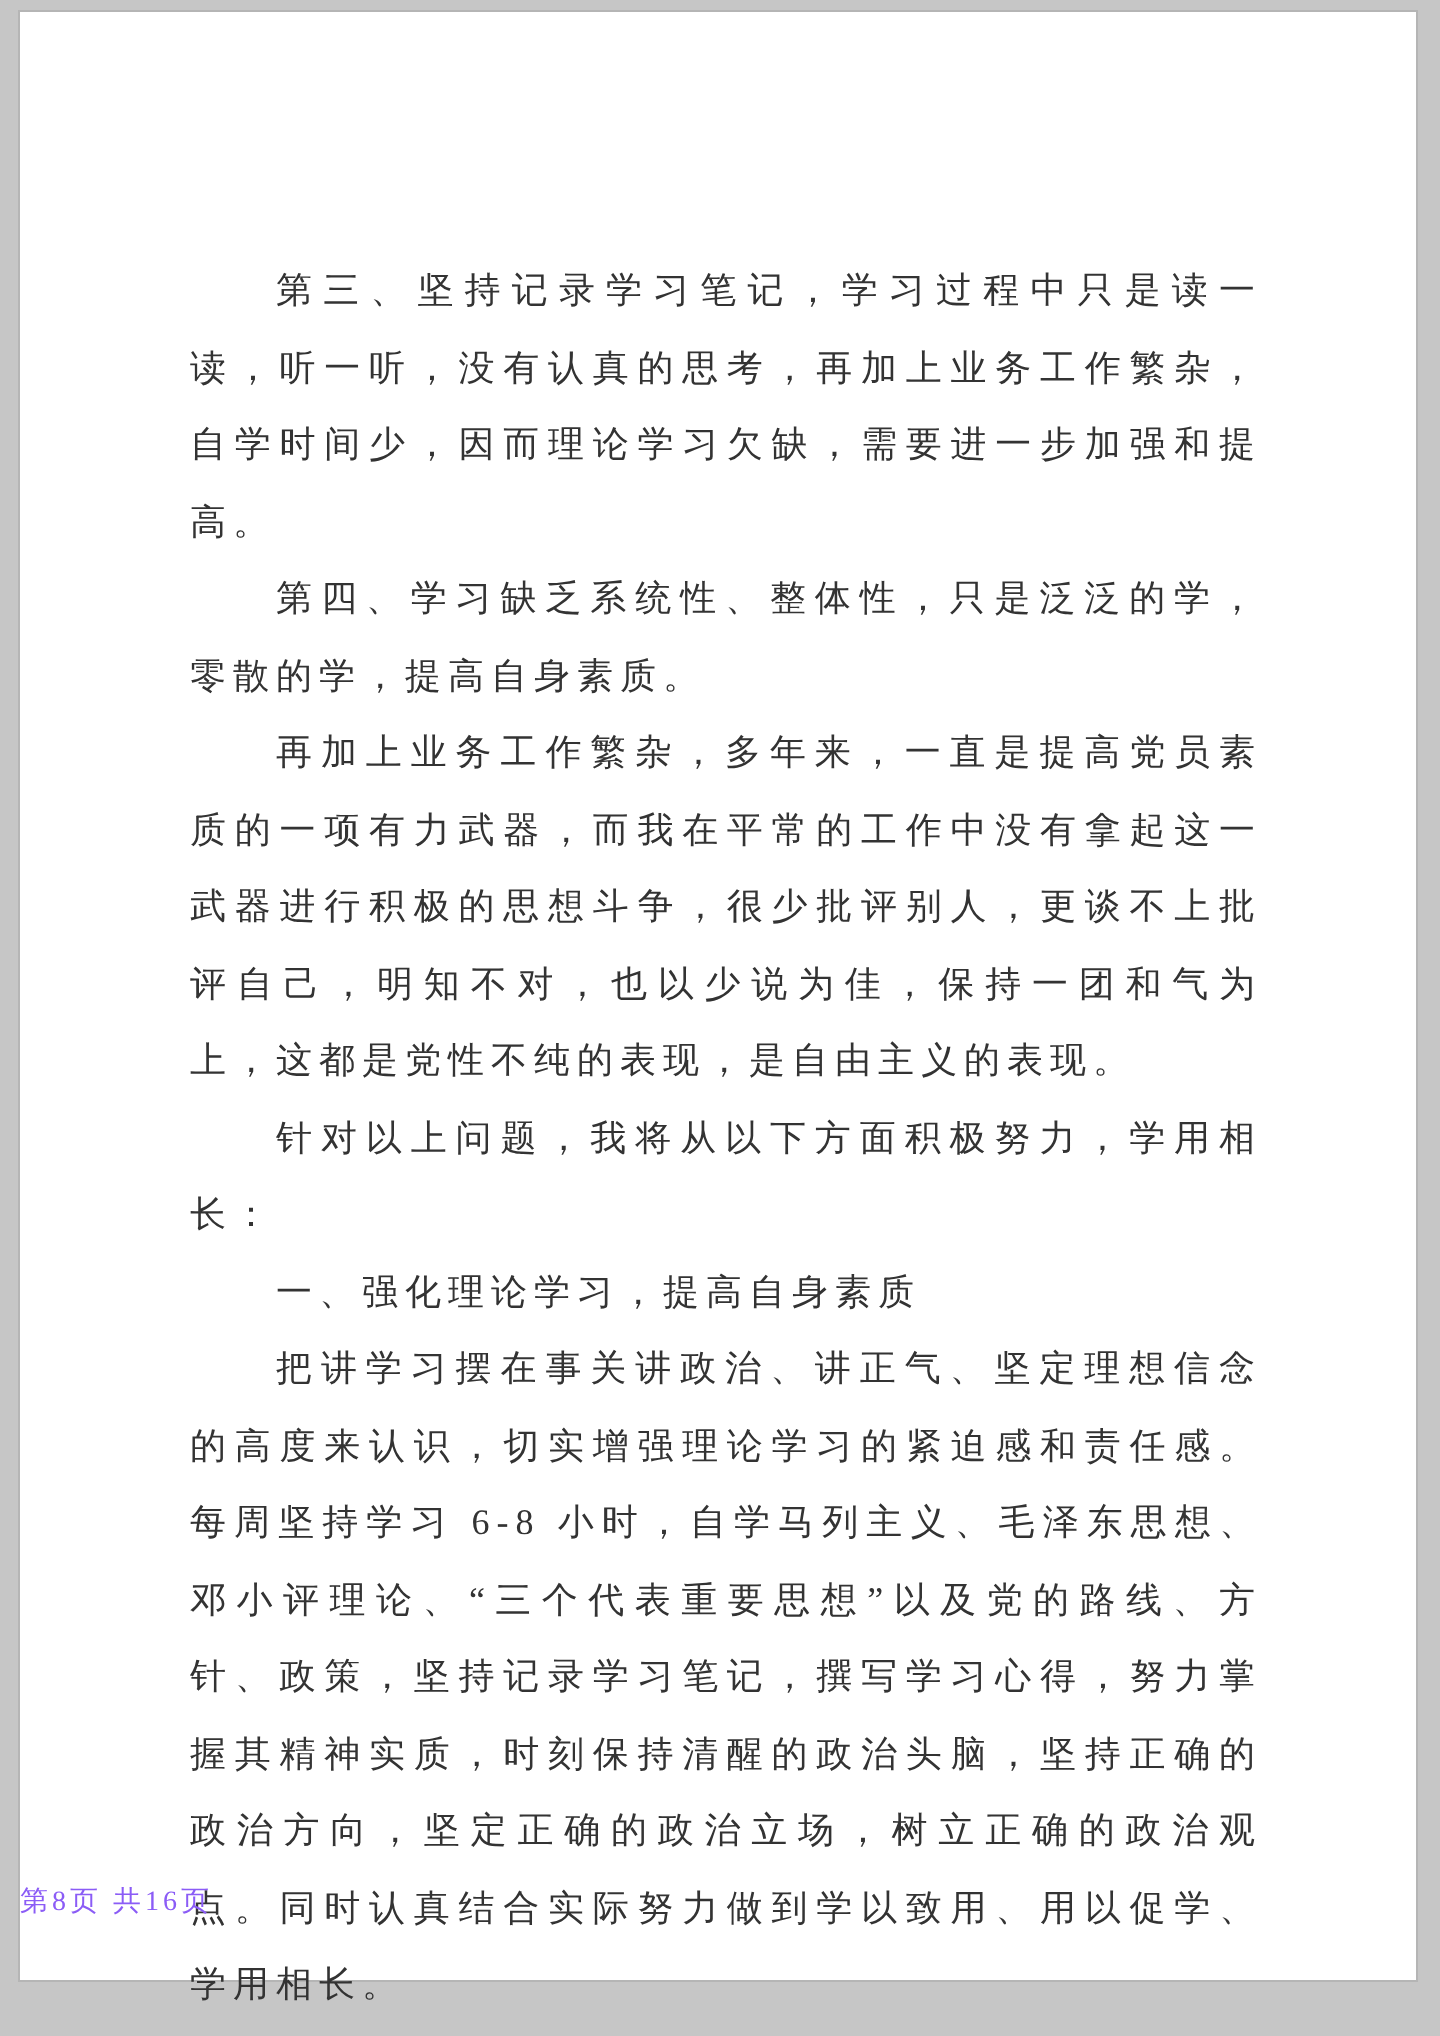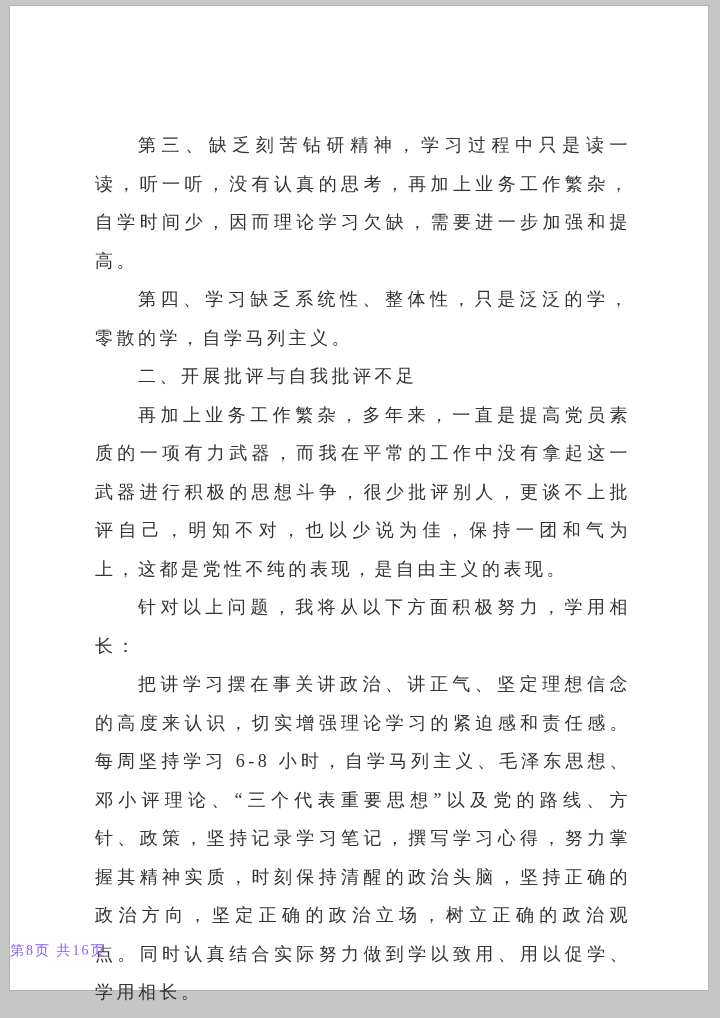--- a/index.html
+++ b/index.html
@@ -52,23 +52,23 @@
     font-size: 14px;
     letter-spacing: 2px;
     color: #8b5cf6;
   }
 </style>
 </head>
 <body>
 
 <div class="page">
   <div class="content">
-    <p class="para">第三、缺乏刻苦钻研精神，学习过程中只是读一读，听一听，没有认真的思考，再加上业务工作繁杂，自学时间少，因而理论学习欠缺，需要进一步加强和提高。</p>
-    <p class="para">第四、学习缺乏系统性、整体性，只是泛泛的学，零散的学，自学马列主义。</p>
-    <p class="para">二、开展批评与自我批评不足</p>
+    <p class="para">第三、坚持记录学习笔记，学习过程中只是读一读，听一听，没有认真的思考，再加上业务工作繁杂，自学时间少，因而理论学习欠缺，需要进一步加强和提高。</p>
+    <p class="para">第四、学习缺乏系统性、整体性，只是泛泛的学，零散的学，提高自身素质。</p>
     <p class="para">再加上业务工作繁杂，多年来，一直是提高党员素质的一项有力武器，而我在平常的工作中没有拿起这一武器进行积极的思想斗争，很少批评别人，更谈不上批评自己，明知不对，也以少说为佳，保持一团和气为上，这都是党性不纯的表现，是自由主义的表现。</p>
     <p class="para">针对以上问题，我将从以下方面积极努力，学用相长：</p>
+    <p class="para">一、强化理论学习，提高自身素质</p>
     <p class="para">把讲学习摆在事关讲政治、讲正气、坚定理想信念的高度来认识，切实增强理论学习的紧迫感和责任感。每周坚持学习 6-8 小时，自学马列主义、毛泽东思想、邓小评理论、“三个代表重要思想”以及党的路线、方针、政策，坚持记录学习笔记，撰写学习心得，努力掌握其精神实质，时刻保持清醒的政治头脑，坚持正确的政治方向，坚定正确的政治立场，树立正确的政治观点。同时认真结合实际努力做到学以致用、用以促学、学用相长。</p>
   </div>
   <div class="footer">
     <span>第8页 共16页</span>
   </div>
 </div>
 
 </body></html>

